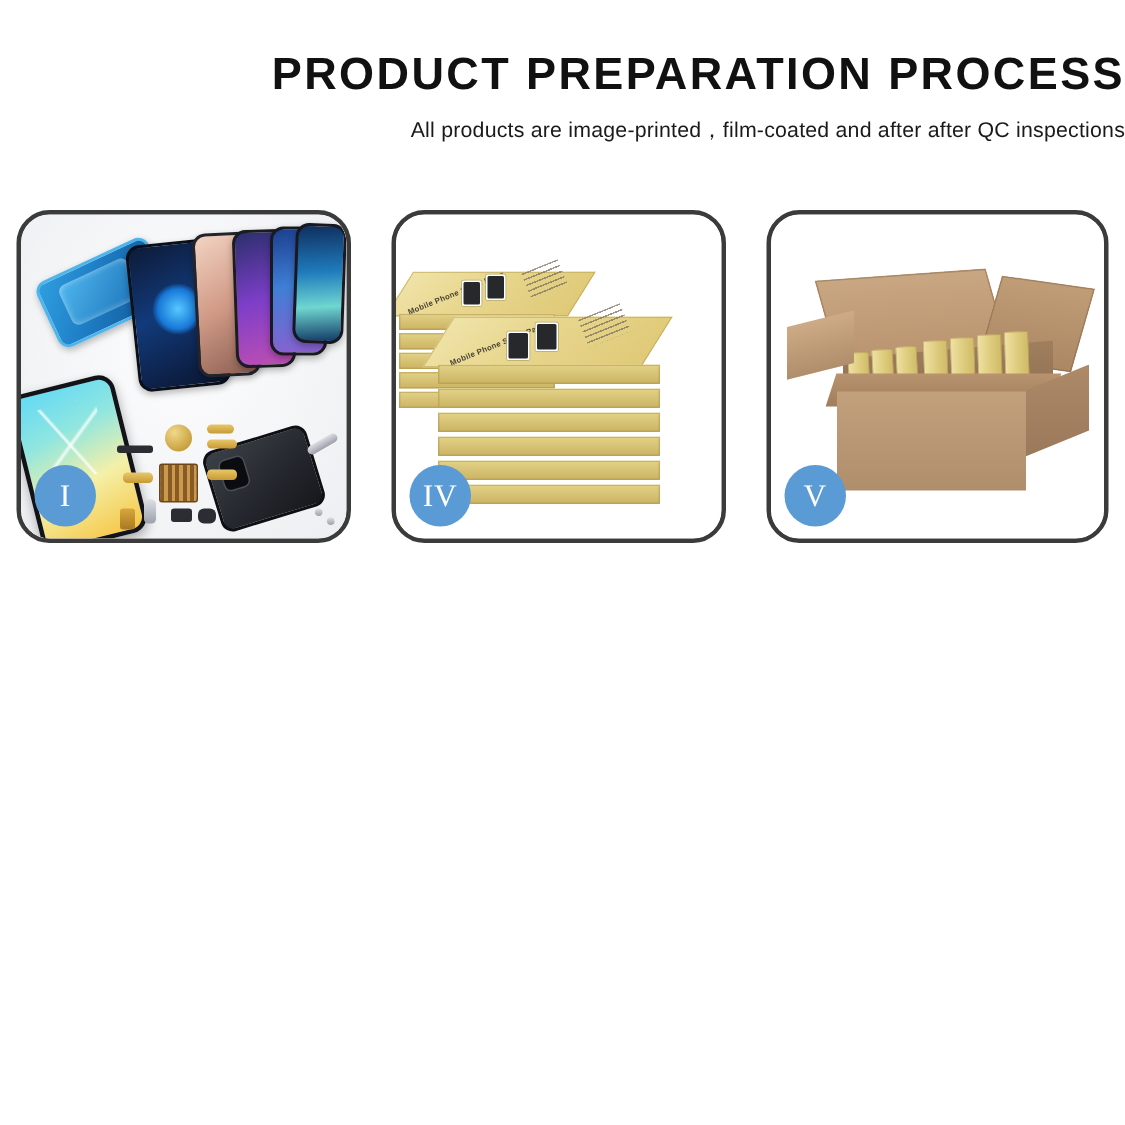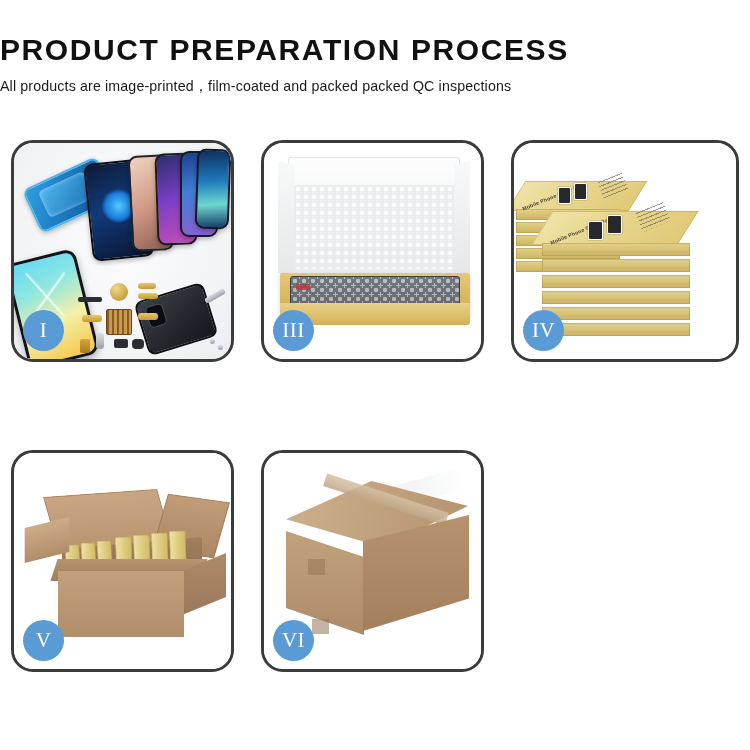--- a/index.html
+++ b/index.html
@@ -19,21 +19,21 @@
     height: 750px;
     background: #ffffff;
   }
 
   
   .header {
     position: absolute;
     top: 34px;
     left: 0;
     width: 750px;
-    text-align: left;
+    text-align: right;
   }
   .main-title {
     font-size: 30px;
     font-weight: 700;
     letter-spacing: 1.6px;
     color: #111111;
     line-height: 1.08;
     white-space: nowrap;
   }
   .sub-title {
@@ -373,21 +373,21 @@
     transform: rotate(-16deg);
   }
 </style>
 </head>
 <body>
 
 <div id="page">
 
   <div class="header">
     <div class="main-title">PRODUCT PREPARATION PROCESS</div>
-    <div class="sub-title">All products are image-printed，film-coated and packed packed QC inspections</div>
+    <div class="sub-title">All products are image-printed，film-coated and after after QC inspections</div>
   </div>
 
   <div class="grid">
 
     <div class="panel">
       <div class="panel-stage">
         <div class="p1-bg"></div>
 
         <div class="phone p1-film"></div>
         <div class="phone p1-ph-a"></div>
@@ -411,31 +411,20 @@
         <div class="part part-silver" style="left:82px;top:190px;width:8px;height:16px;border-radius:3px;"></div>
         <div class="part part-silver" style="left:196px;top:196px;width:5px;height:5px;border-radius:50%;"></div>
         <div class="part part-silver" style="left:204px;top:202px;width:5px;height:5px;border-radius:50%;"></div>
         <div class="part part-silver" style="left:190px;top:150px;width:22px;height:6px;border-radius:3px;transform:rotate(-30deg);"></div>
 
         <div class="badge">I</div>
       </div>
     </div>
 
 
-    <div class="panel">
-      <div class="panel-stage">
-        <div class="p3-bg"></div>
-        <div class="p3-lid"></div>
-        <div class="p3-foam"></div>
-        <div class="p3-tray"></div>
-        <div class="p3-screen"></div>
-        <div class="p3-tray-front"></div>
-        <div class="badge">III</div>
-      </div>
-    </div>
 
     <div class="panel">
       <div class="panel-stage">
         <div class="p4-bg"></div>
 
         <div class="gold-box" style="left:2px;top:38px;width:122px;height:30px;">
           <div class="gb-top"></div>
         </div>
         <div class="gb-side" style="left:2px;top:66px;width:104px;height:11px;"></div>
         <div class="gb-side" style="left:2px;top:79px;width:104px;height:11px;"></div>
@@ -493,28 +482,15 @@
 
         <div class="c-flap-front"></div>
         <div class="c-flap-left"></div>
         <div class="c-side"></div>
         <div class="c-front"></div>
 
         <div class="badge">V</div>
       </div>
     </div>
 
-    <div class="panel">
-      <div class="panel-stage">
-        <div class="p6-bg"></div>
-        <div class="s-shadow"></div>
-        <div class="s-top"></div>
-        <div class="s-tape-top"></div>
-        <div class="s-left"></div>
-        <div class="s-right"></div>
-        <div class="s-tab-a"></div>
-        <div class="s-tab-b"></div>
-        <div class="badge">VI</div>
-      </div>
-    </div>
 
   </div>
 </div>
 
 </body></html>

